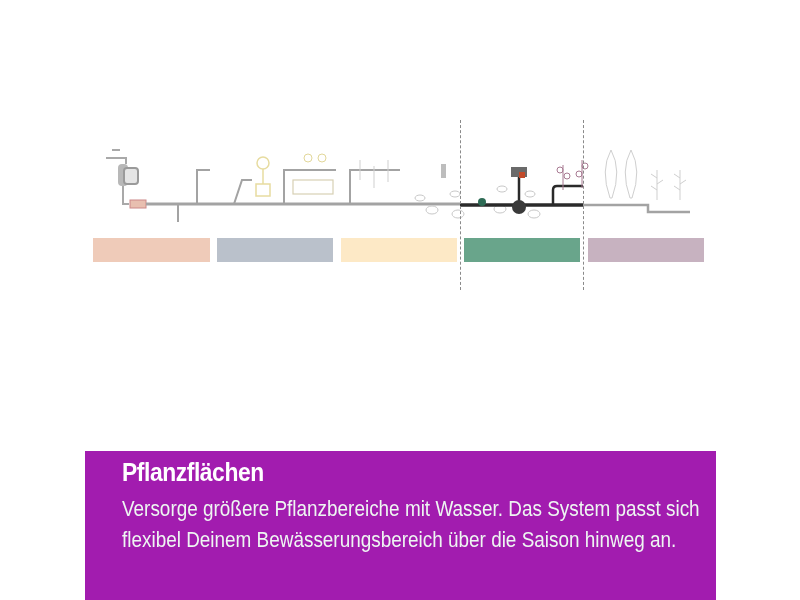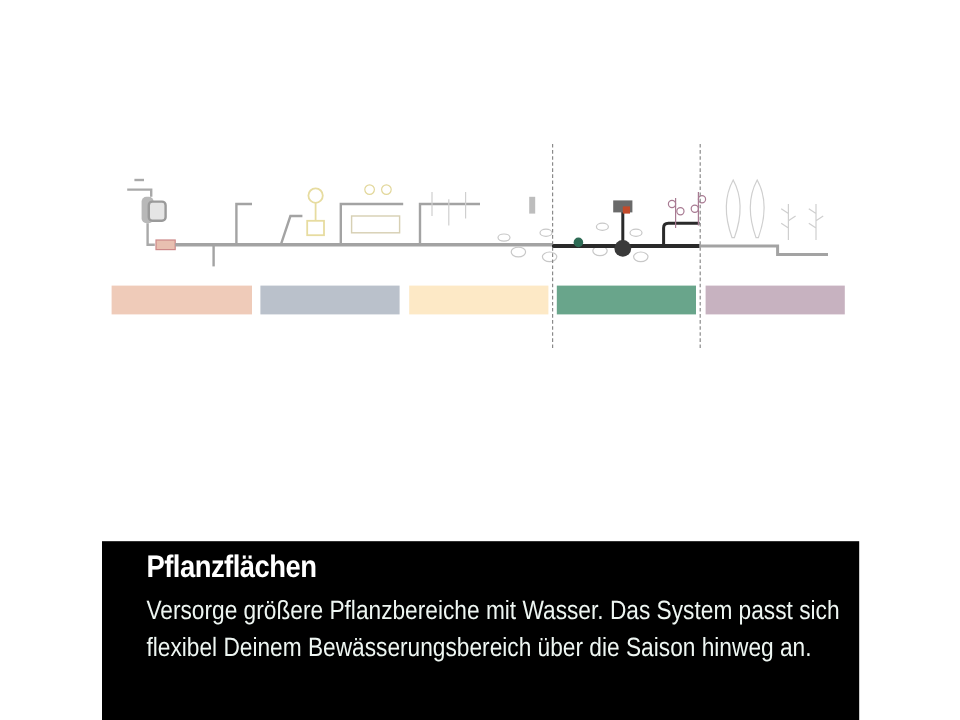--- a/index.html
+++ b/index.html
@@ -1,20 +1,20 @@
 <!DOCTYPE html>
 <html><head>
 <meta charset="utf-8">
 <style>
   html,body{margin:0;padding:0;background:#ffffff;}
   body{width:800px;height:600px;position:relative;overflow:hidden;font-family:"Liberation Sans",sans-serif;}
   .diagram{position:absolute;left:0;top:0;width:800px;height:300px;}
   .bar{position:absolute;top:238px;height:24px;}
   .divider{position:absolute;top:120px;height:170px;width:0;border-left:1px dashed #8a8a8a;}
-  .panel{position:absolute;left:85px;top:451px;width:631px;height:149px;background:#000000;color:#fff;}
+  .panel{position:absolute;left:85px;top:451px;width:631px;height:149px;background:#a21caf;color:#fff;}
   .panel-title{position:absolute;left:37px;top:6px;font-size:26px;font-weight:bold;letter-spacing:-0.5px;transform:scaleX(0.88);transform-origin:left top;white-space:nowrap;}
   .panel-text{position:absolute;left:37px;top:42px;width:680px;font-size:22px;line-height:31px;transform:scaleX(0.86);transform-origin:left top;color:#eef6f2;}
 </style>
 </head>
 <body>
 
 <div class="diagram">
   <svg width="800" height="300" viewBox="0 0 800 300">
 
     <g stroke="#a9a9a9" fill="none" stroke-width="2">

